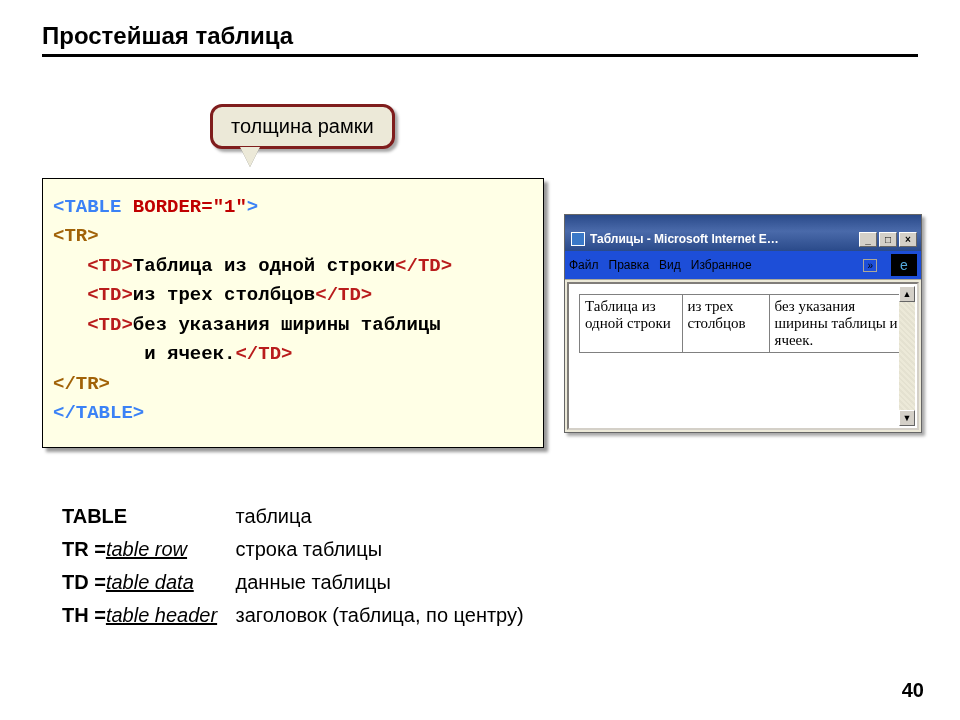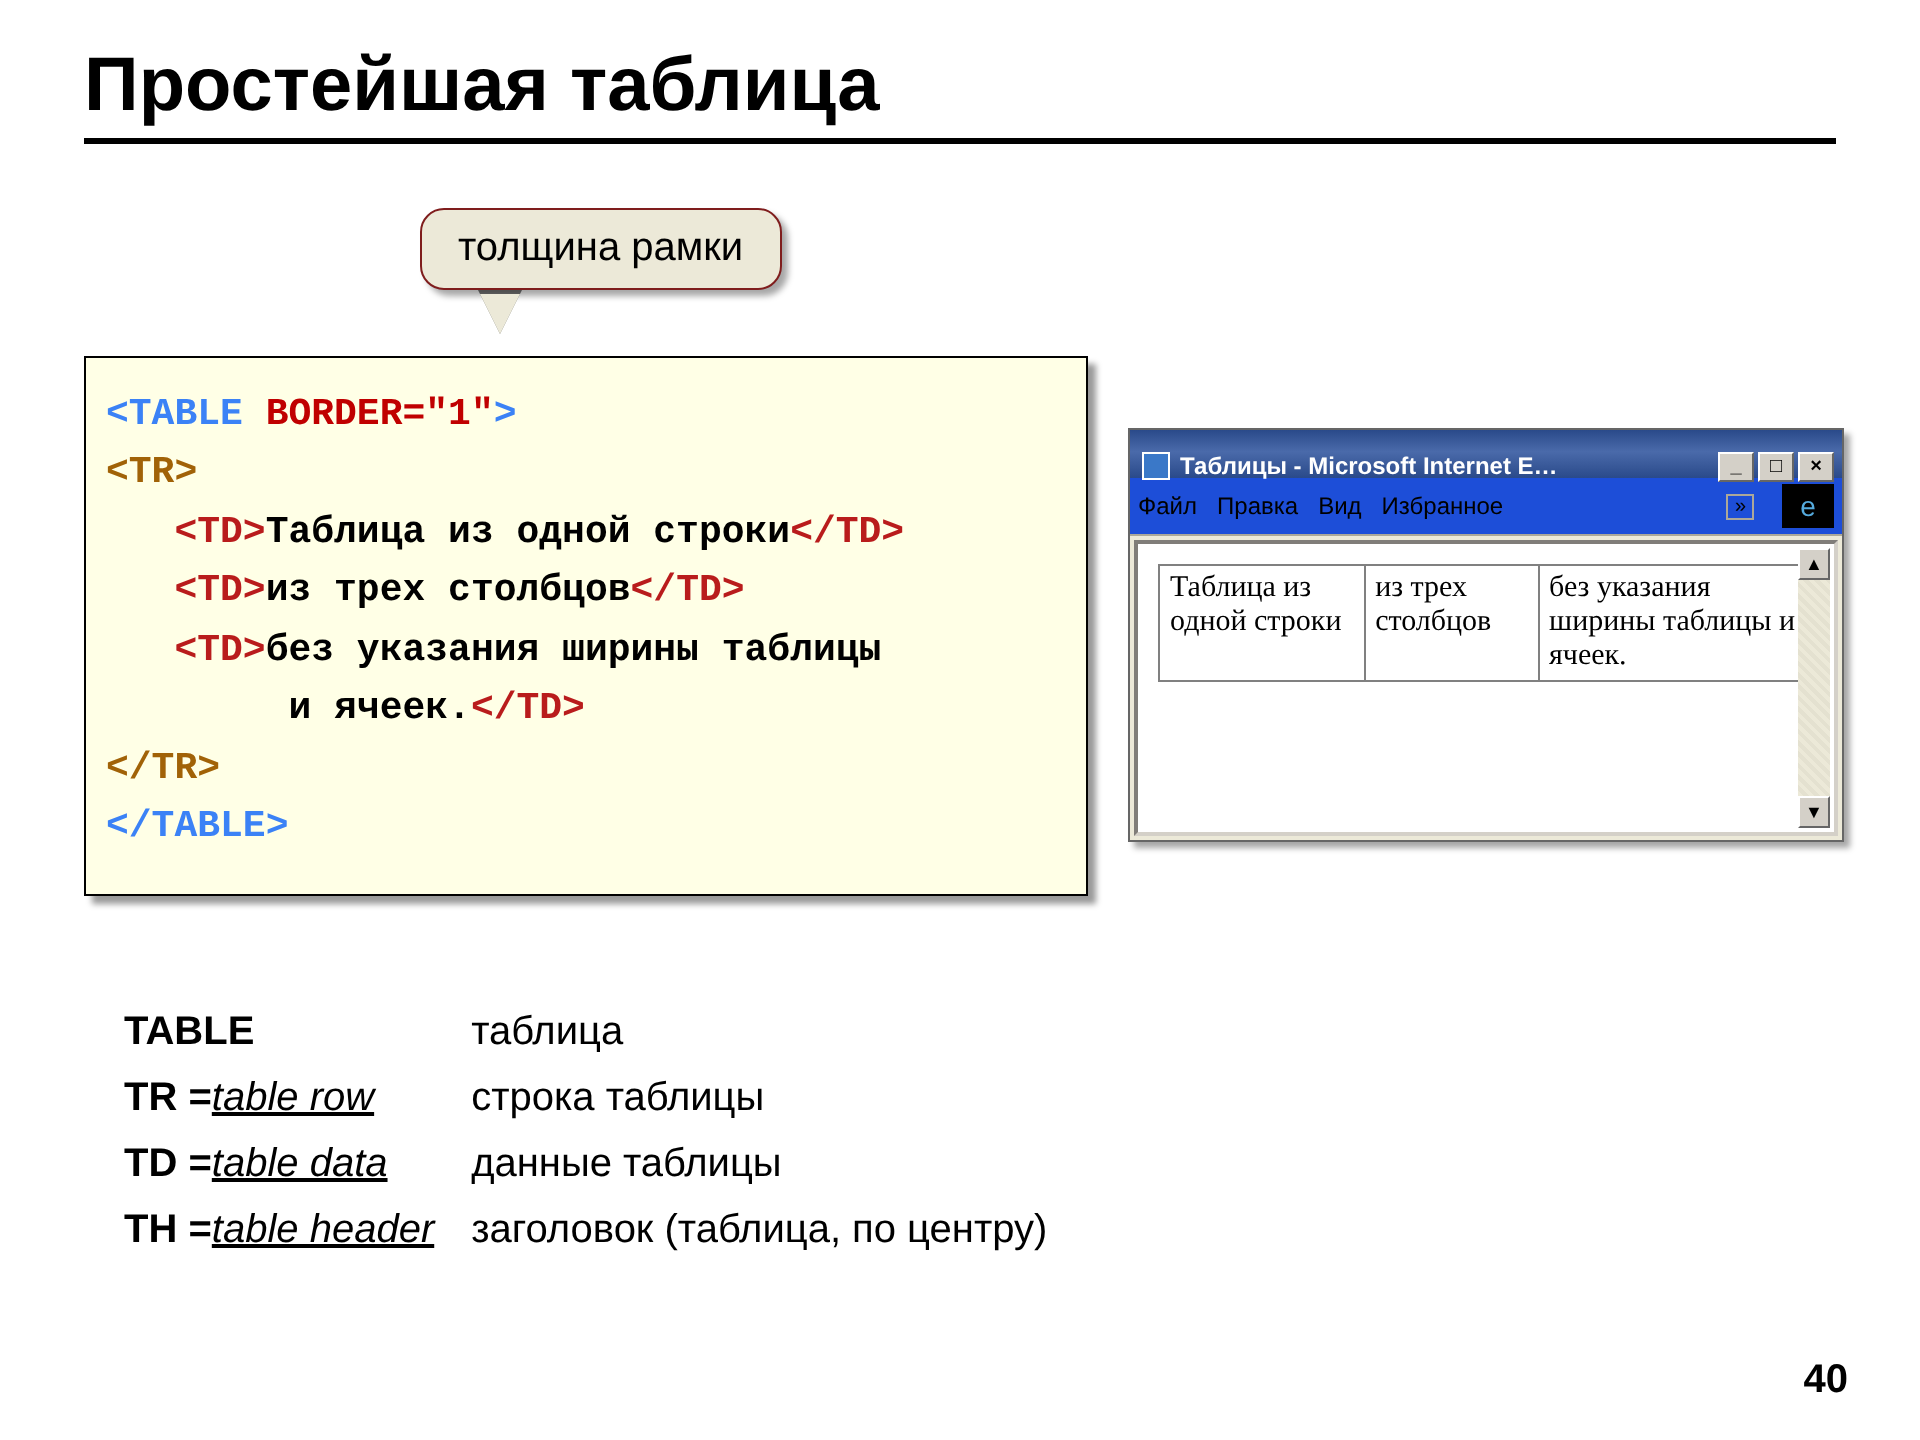--- a/index.html
+++ b/index.html
@@ -11,35 +11,35 @@
     font-family: Arial, Helvetica, sans-serif;
     position: relative;
     color: #000;
   }
   .slide {
     padding: 22px 42px 0 42px;
     position: relative;
     height: 100%;
   }
   .title {
-    font-size: 38px;
+    font-size: 24px;
     font-weight: bold;
     margin: 0 0 4px 0;
   }
   .rule {
     border: none;
     border-top: 3px solid #000;
     margin: 0 0 64px 0;
   }
   .callout {
     position: absolute;
     left: 210px;
     top: 104px;
     background: #ece9d8;
-    border: 1px solid #7f1d1d;
+    border: 3px solid #7f1d1d;
     border-radius: 12px;
     padding: 8px 18px;
     font-size: 20px;
     box-shadow: 3px 3px 3px rgba(0,0,0,0.35);
   }
   .callout-tail {
     position: absolute;
     left: 240px;
     top: 147px;
     width: 0; height: 0;
@@ -97,21 +97,21 @@
     width: 358px;
     border: 1px solid #666;
     box-shadow: 3px 3px 3px rgba(0,0,0,0.35);
     background: #ece9d8;
     font-family: Tahoma, Arial, sans-serif;
     font-size: 12px;
   }
   .titlebar {
     background: linear-gradient(to bottom, #2a4a8a, #4a6aaa 45%, #2a4a8a);
     color: #fff;
-    height: 24px;
+    height: 36px;
     display: flex;
     align-items: center;
     padding: 12px 4px 0 6px;
     font-weight: bold;
   }
   .titlebar .ticon {
     width: 14px; height: 14px; background: #3a78c8; border: 1px solid #fff;
     margin-right: 5px;
   }
   .titlebar .spacer { flex: 1; }

